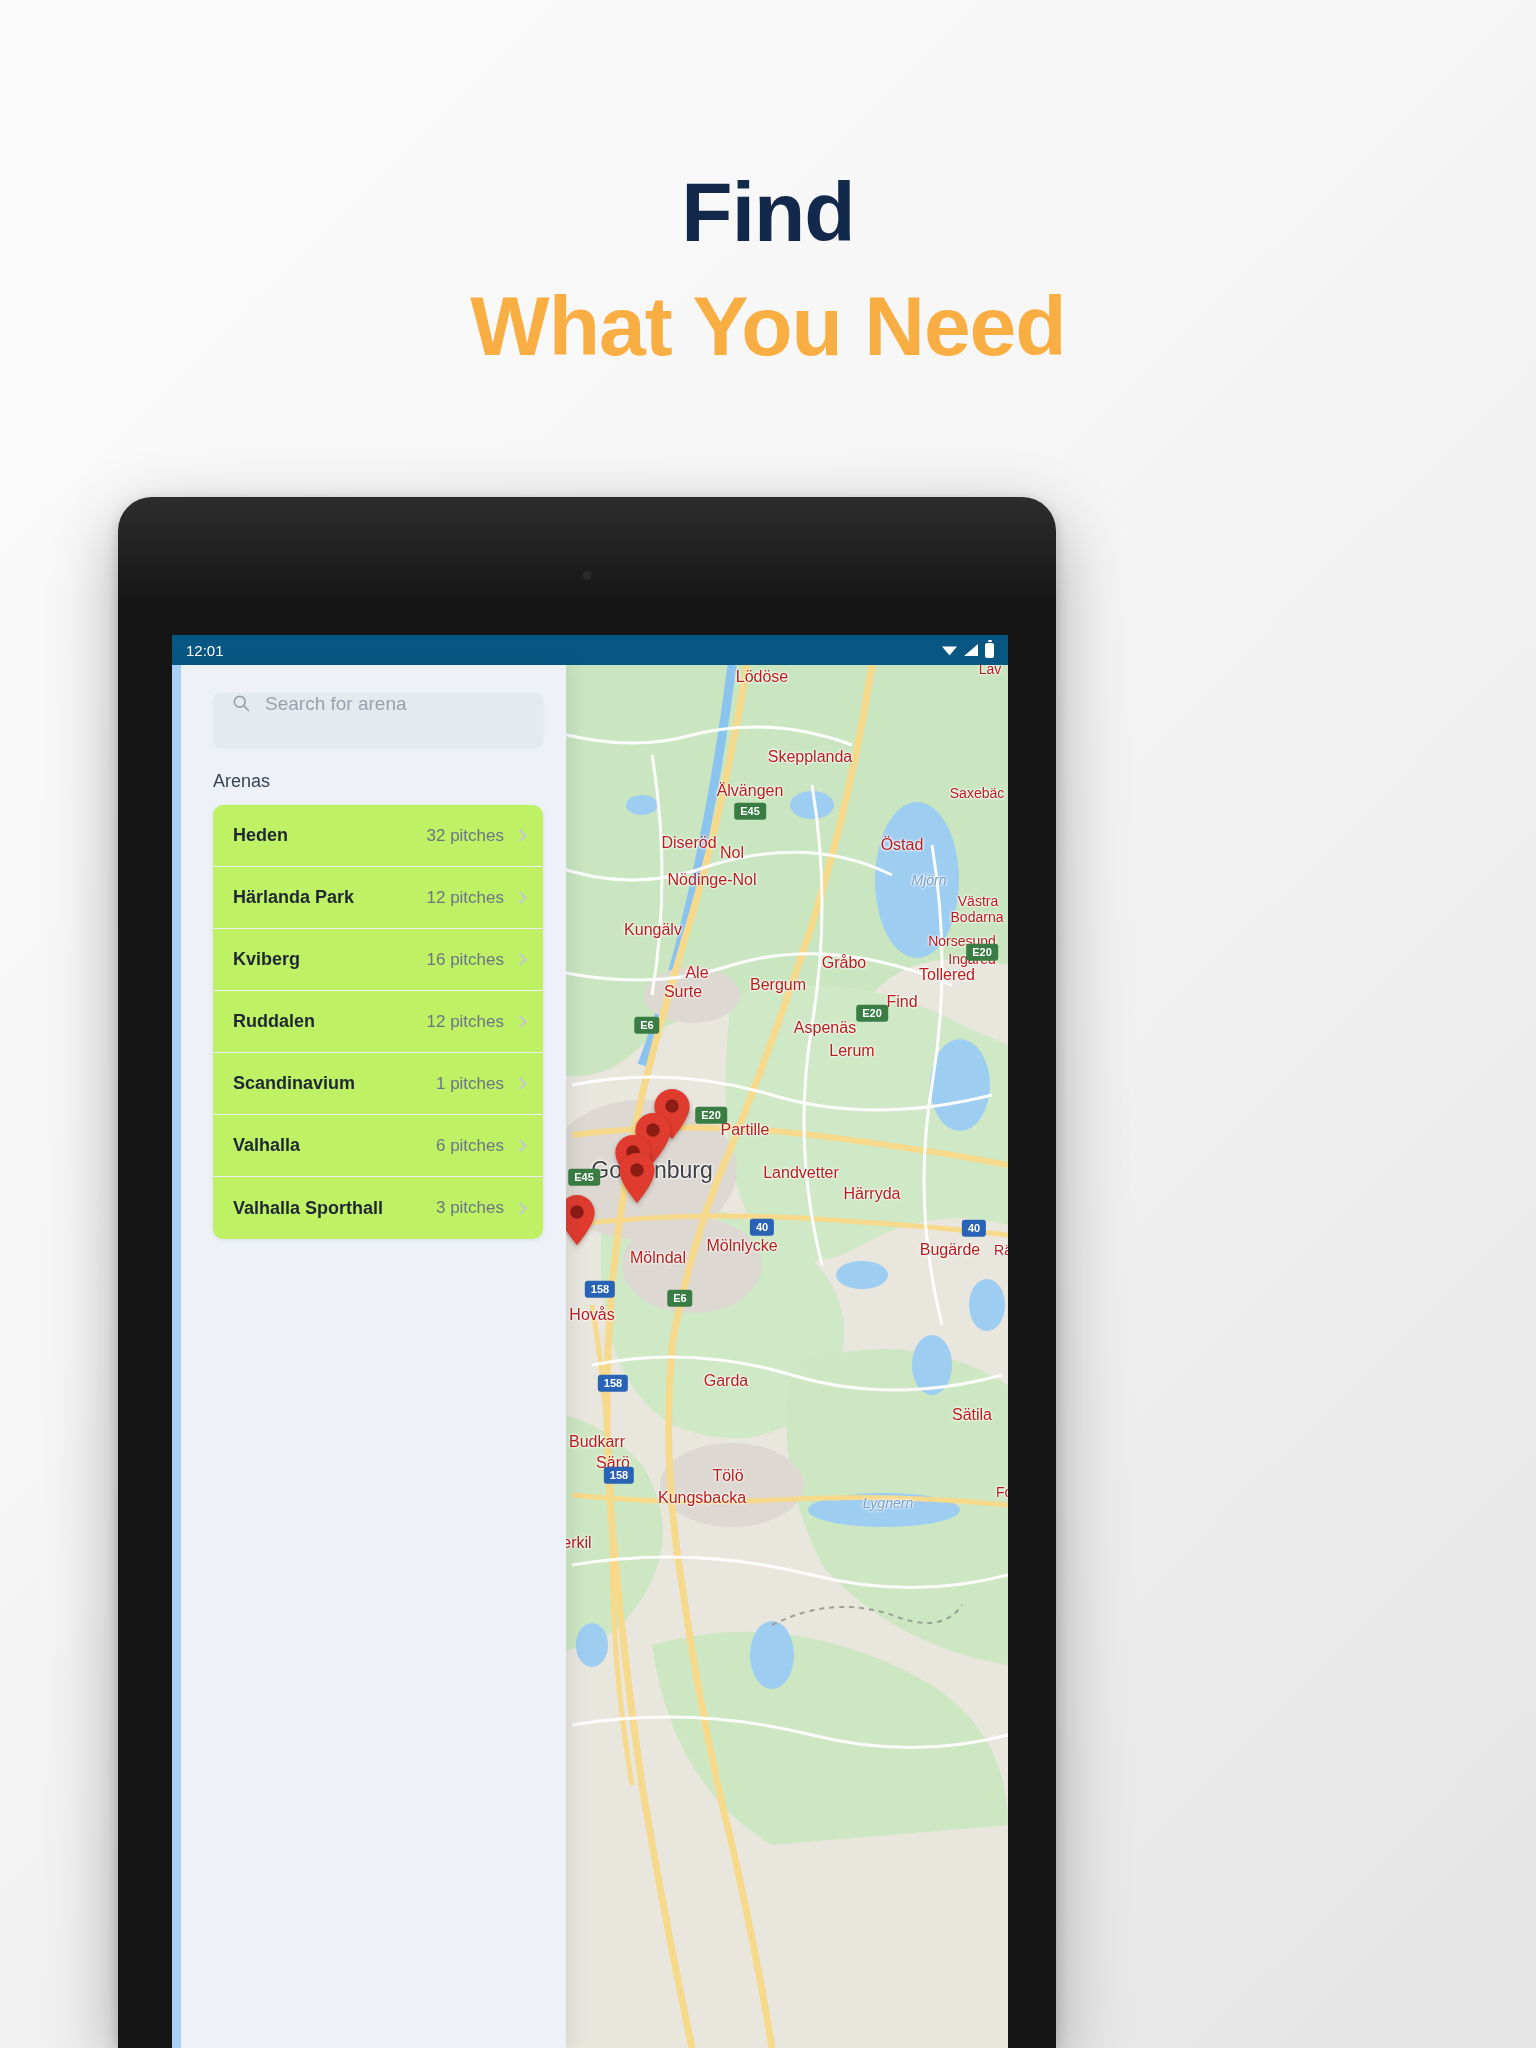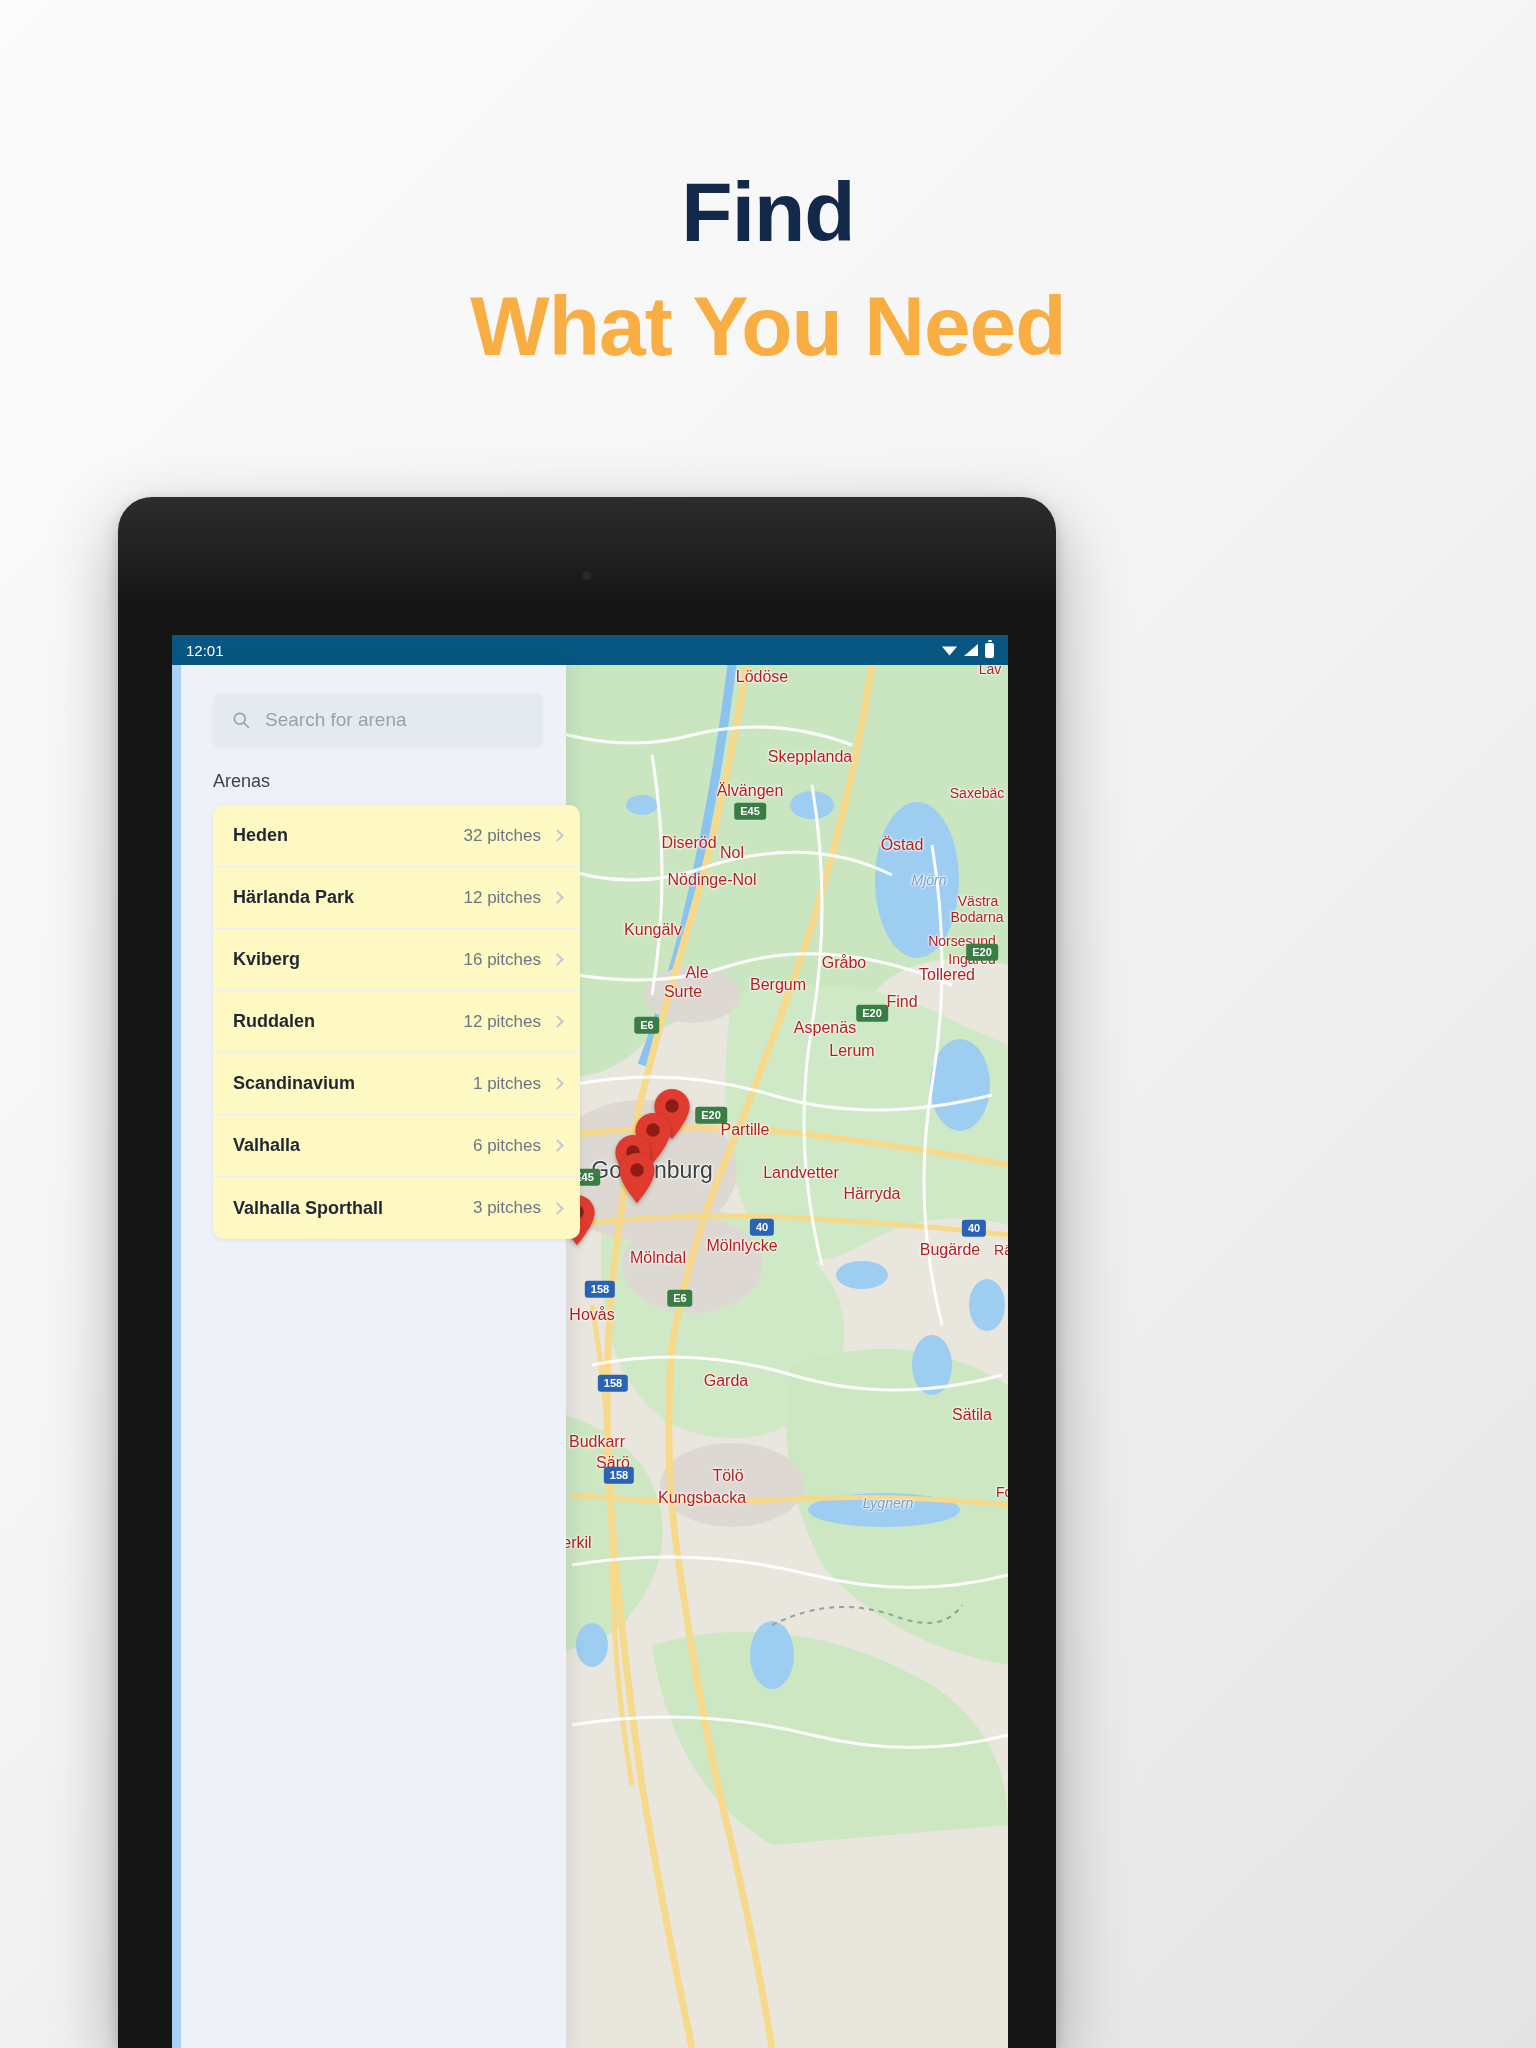--- a/index.html
+++ b/index.html
@@ -128,41 +128,41 @@
   }
   .panel-accent {
     position: absolute; left: 0; top: 0; width: 9px; height: 100%;
     background: #a8d1f5;
   }
   .search-card {
     position: absolute; top: 28px; left: 32px;
     width: 330px; height: 54px;
     background: #e5eaf1;
     border-radius: 8px;
-    display: flex; align-items: center;
+    display: flex; align-items: flex-start;
     padding: 0 18px; gap: 14px;
     box-shadow: 0 1px 3px rgba(24,40,66,0.06);
   }
   .search-icon { width: 20px; height: 20px; flex: 0 0 auto; }
   .search-placeholder {
     font-size: 19px; color: #9aa1ab;
   }
   .panel-shell {
     position: absolute; top: 0; left: 9px; right: 0; bottom: 0;
     background: #eef2f8;
     border-radius: 0 12px 12px 0;
   }
   .section-title {
     position: absolute; top: 106px; left: 32px;
     font-size: 18px; color: #3c4350; font-weight: 400;
   }
   .list-card {
     position: absolute; top: 140px; left: 32px;
-    width: 367px;
-    background: #fef9c3;
+    width: 330px;
+    background: #bef264;
     border-radius: 10px;
     box-shadow: 0 1px 4px rgba(24,40,66,0.09);
     overflow: hidden;
   }
   .list-row {
     display: flex; align-items: center; justify-content: space-between;
     height: 62px;
     padding: 0 18px 0 20px;
     border-bottom: 1px solid #eceef1;
   }

